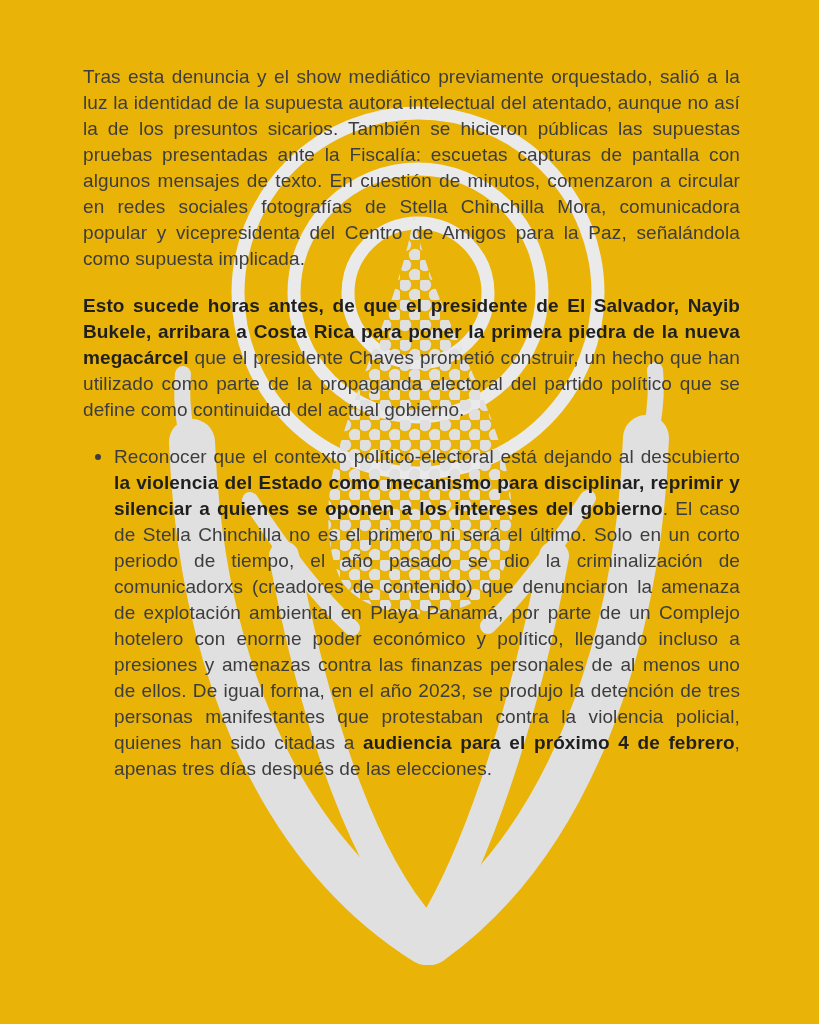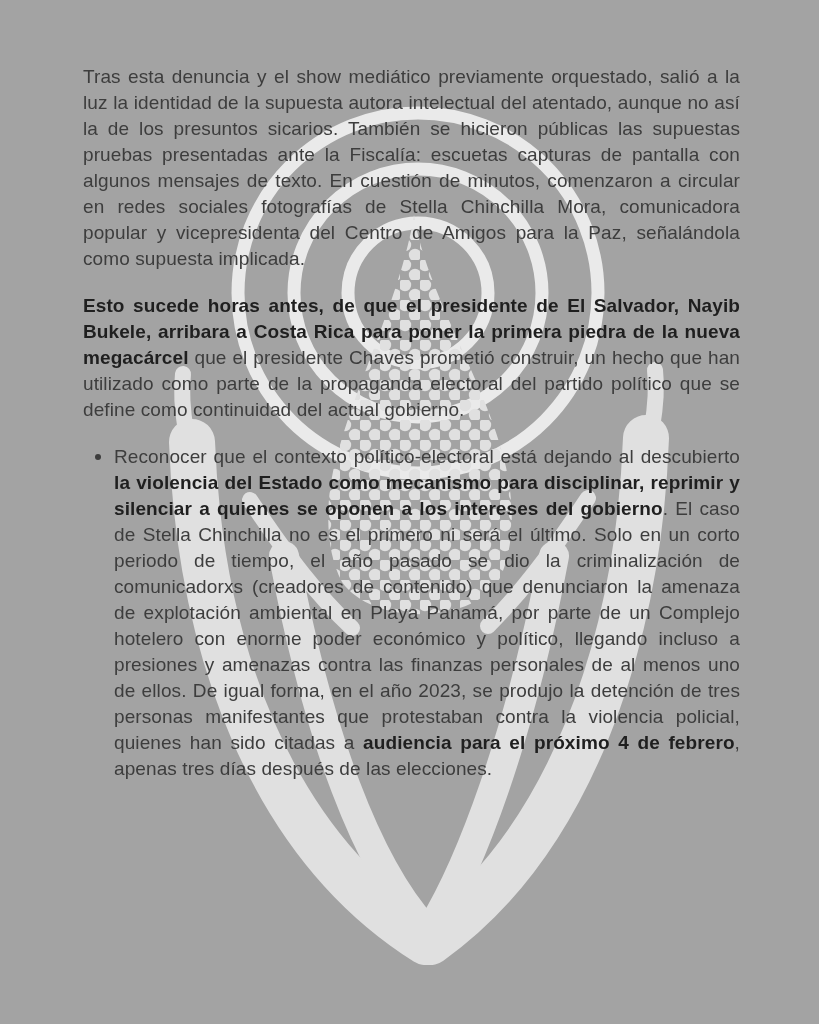--- a/index.html
+++ b/index.html
@@ -6,21 +6,21 @@
   body {
     width: 819px; height: 1024px;
     background: #ffffff;
     font-family: "Liberation Sans", "DejaVu Sans", sans-serif;
     color: #3d3d3d;
     overflow: hidden;
   }
   .page {
     position: relative;
     width: 819px; height: 1024px;
-    background: #a3a3a3;
+    background: #eab308;
   }
   .watermark {
     position: absolute; inset: 0;
     z-index: 0;
     pointer-events: none;
   }
   .doc {
     position: relative; z-index: 1;
     padding: 64px 79px 0 83px;
     font-size: 19px;

